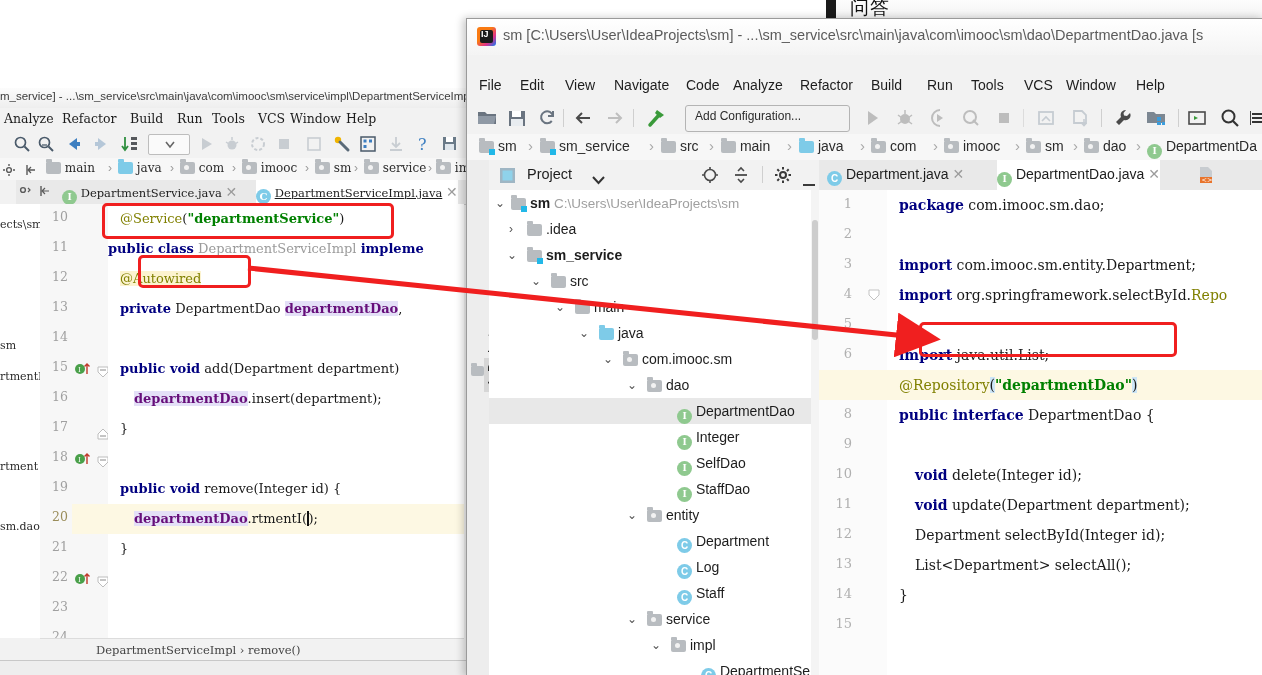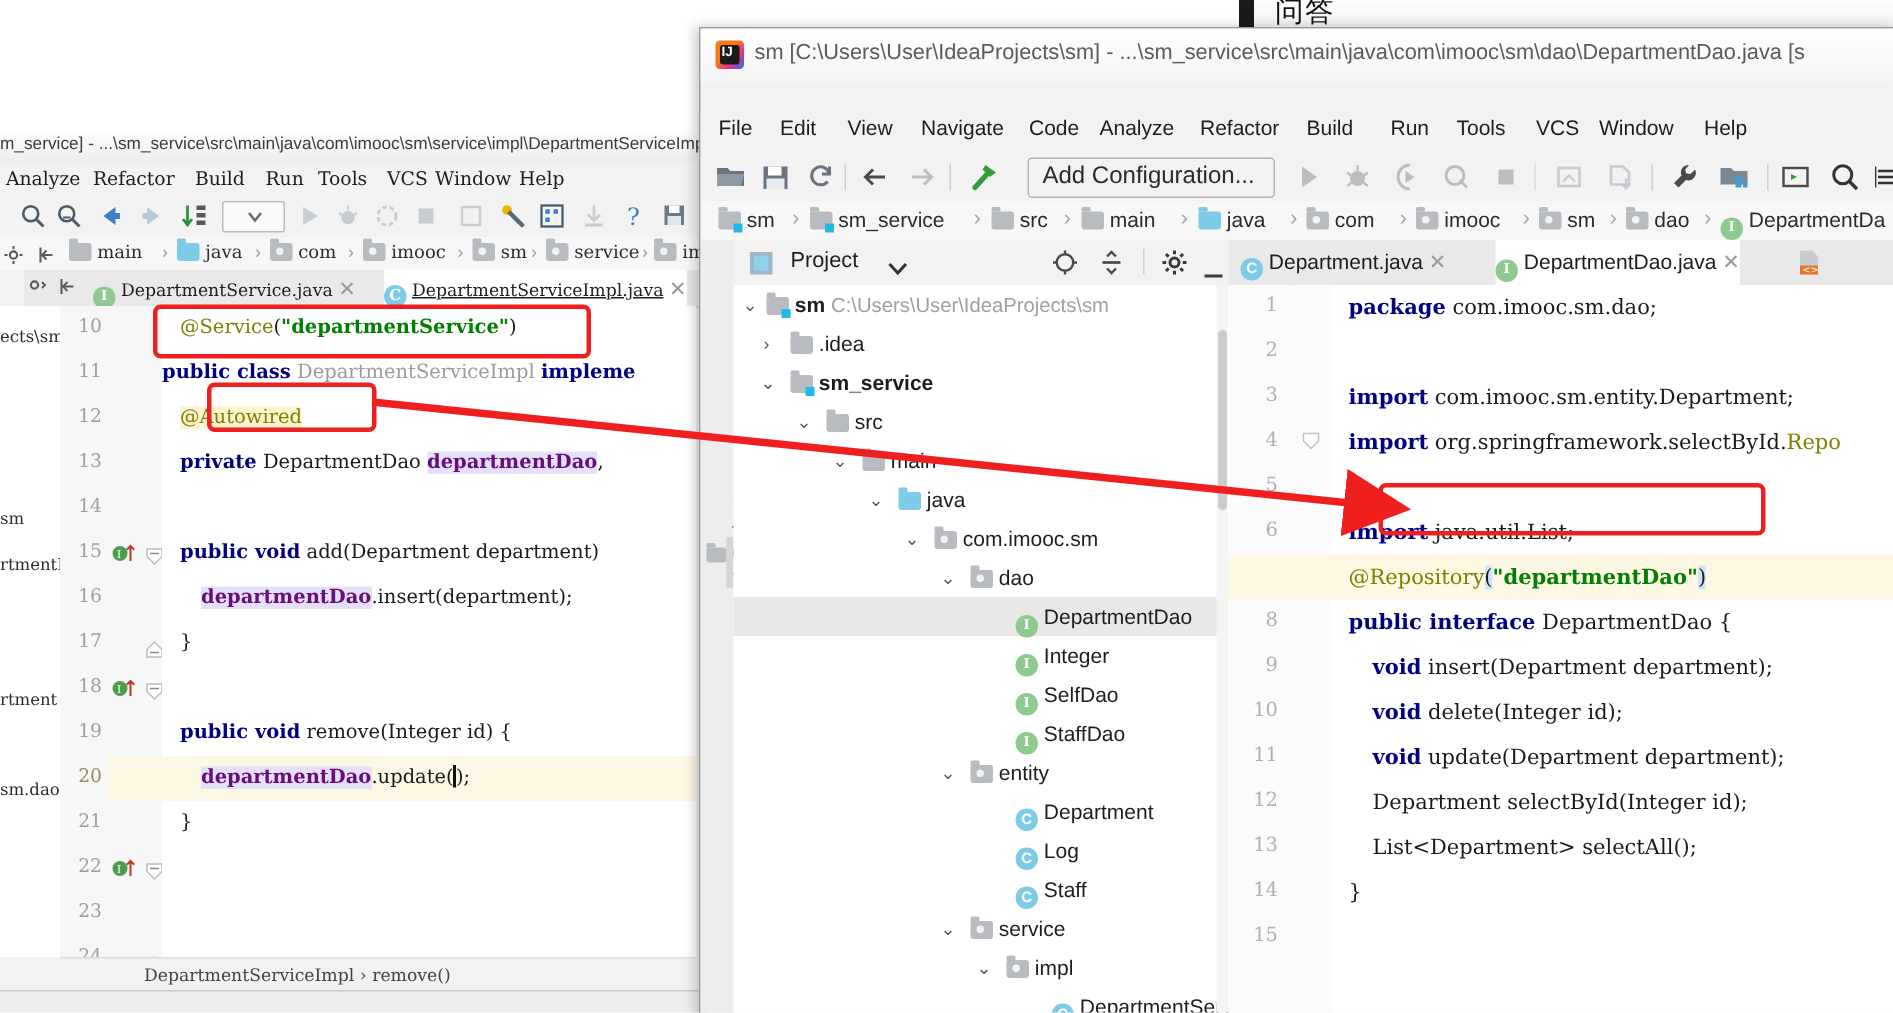--- a/index.html
+++ b/index.html
@@ -92,21 +92,21 @@
   #ij-logo .ij{position:absolute;left:4px;top:2px;font-size:9px;color:#fff;font-weight:bold;
      font-family:"Liberation Sans",sans-serif;line-height:10px;}
   #fore-title{position:absolute;left:36px;top:8px;font-size:14.5px;color:#5b5b5b;white-space:nowrap;}
 
   #fore-menubar{position:absolute;left:0;top:55px;width:796px;height:26px;background:#f2f2f2;}
   #fore-menubar .mi{position:absolute;top:3px;font-size:14px;color:#1d1d1d;white-space:nowrap;}
 
   #fore-toolbar{position:absolute;left:0;top:83px;width:796px;height:32px;background:#f2f2f2;}
   #addconf{position:absolute;left:218px;top:3px;width:163px;height:25px;background:#f2f2f2;
      border:1px solid #b4b4b4;border-radius:3px;}
-  #addconf span{position:absolute;left:9px;top:3px;font-size:16px;color:#2b2b2b;white-space:nowrap;}
+  #addconf span{position:absolute;left:9px;top:3px;font-size:12px;color:#2b2b2b;white-space:nowrap;}
 
   #fore-crumbs{position:absolute;left:0;top:115px;width:796px;height:26px;background:#f7f7f7;
      border-bottom:1px solid #e0e0e0;}
   #fore-crumbs .cr{position:absolute;top:4px;font-size:14px;color:#2b2b2b;white-space:nowrap;}
   #fore-crumbs .sep{position:absolute;top:3px;font-size:15px;color:#a8a8a8;}
 
   
   #fore-leftstrip{position:absolute;left:0;top:141px;width:22px;height:516px;background:#ededed;
      border-right:1px solid #d6d6d6;}
   .vtab{position:absolute;left:0;width:22px;white-space:nowrap;font-size:12.5px;color:#2b2b2b;
@@ -410,21 +410,21 @@
       <div class="bline" style="top:0px;left:12px"><span class="anno">@Service</span><span class="plain">(</span><span class="str">"departmentService"</span><span class="plain">)</span></div>
       <div class="bline" style="top:30px;left:0px"><span class="kw">public class</span> <span class="gray">DepartmentServiceImpl</span> <span class="kw">impleme</span></div>
       <div class="bline" style="top:60px;left:12px"><span class="anno hl-yellow">@Autowired</span></div>
       <div class="bline" style="top:90px;left:12px"><span class="kw">private</span> <span class="plain">DepartmentDao</span> <span class="fld hl-purple">departmentDao</span><span class="plain">,</span></div>
       <div class="bline" style="top:120px;left:12px"></div>
       <div class="bline" style="top:150px;left:12px"><span class="kw">public void</span> <span class="plain">add(Department department)</span></div>
       <div class="bline" style="top:180px;left:26px"><span class="fld hl-purple">departmentDao</span><span class="plain">.insert(department);</span></div>
       <div class="bline" style="top:210px;left:12px"><span class="plain">}</span></div>
       <div class="bline" style="top:240px;left:12px"></div>
       <div class="bline" style="top:270px;left:12px"><span class="kw">public void</span> <span class="plain">remove(Integer id) {</span></div>
-      <div class="bline" style="top:300px;left:26px"><span class="fld hl-purple">departmentDao</span><span class="plain">.update(</span><span class="caret"></span><span class="plain">);</span></div>
+      <div class="bline" style="top:300px;left:26px"><span class="fld hl-purple">departmentDao</span><span class="plain">.rtmentI(</span><span class="caret"></span><span class="plain">);</span></div>
       <div class="bline" style="top:330px;left:12px"><span class="plain">}</span></div>
       <div class="bline" style="top:360px;left:12px"></div>
       <div class="bline" style="top:420px;left:12px"></div>
       <div class="bline" style="top:450px;left:12px"><span class="plain">}</span></div>
       <div class="bline" style="top:480px;left:12px"></div>
 
     </div>
   </div>
 
   <div id="back-status">
@@ -791,21 +791,20 @@
       <div class="abs" style="left:-68px;top:180px;width:444px;height:30px;background:#fdf8e3"></div>
 
       <div class="fline" style="top:0px;left:12px"><span class="kw">package</span> <span class="plain">com.imooc.sm.dao;</span></div>
       <div class="fline" style="top:30px;left:12px"></div>
       <div class="fline" style="top:60px;left:12px"><span class="kw">import</span> <span class="plain">com.imooc.sm.entity.Department;</span></div>
       <div class="fline" style="top:90px;left:12px"><span class="kw">import</span> <span class="plain">org.springframework.selectById.</span><span class="anno">Repo</span></div>
       <div class="fline" style="top:120px;left:12px"></div>
       <div class="fline" style="top:150px;left:12px"><span class="kw">import</span> <span class="plain">java.util.List;</span></div>
       <div class="fline" style="top:180px;left:12px"><span class="anno">@Repository</span><span class="plain" style="background:#cde6f7">(</span><span class="str">"departmentDao"</span><span class="plain" style="background:#cde6f7">)</span></div>
       <div class="fline" style="top:210px;left:12px"><span class="kw">public interface</span> <span class="plain">DepartmentDao {</span></div>
-      <div class="fline" style="top:240px;left:28px"><span class="kw">void</span> <span class="plain">insert(Department department);</span></div>
       <div class="fline" style="top:270px;left:28px"><span class="kw">void</span> <span class="plain">delete(Integer id);</span></div>
       <div class="fline" style="top:300px;left:28px"><span class="kw">void</span> <span class="plain">update(Department department);</span></div>
       <div class="fline" style="top:330px;left:28px"><span class="plain">Department selectById(Integer id);</span></div>
       <div class="fline" style="top:360px;left:28px"><span class="plain">List&lt;Department&gt; selectAll();</span></div>
       <div class="fline" style="top:390px;left:12px"><span class="plain">}</span></div>
       <div class="fline" style="top:420px;left:12px"></div>
     </div>
   </div>
 </div>
 

